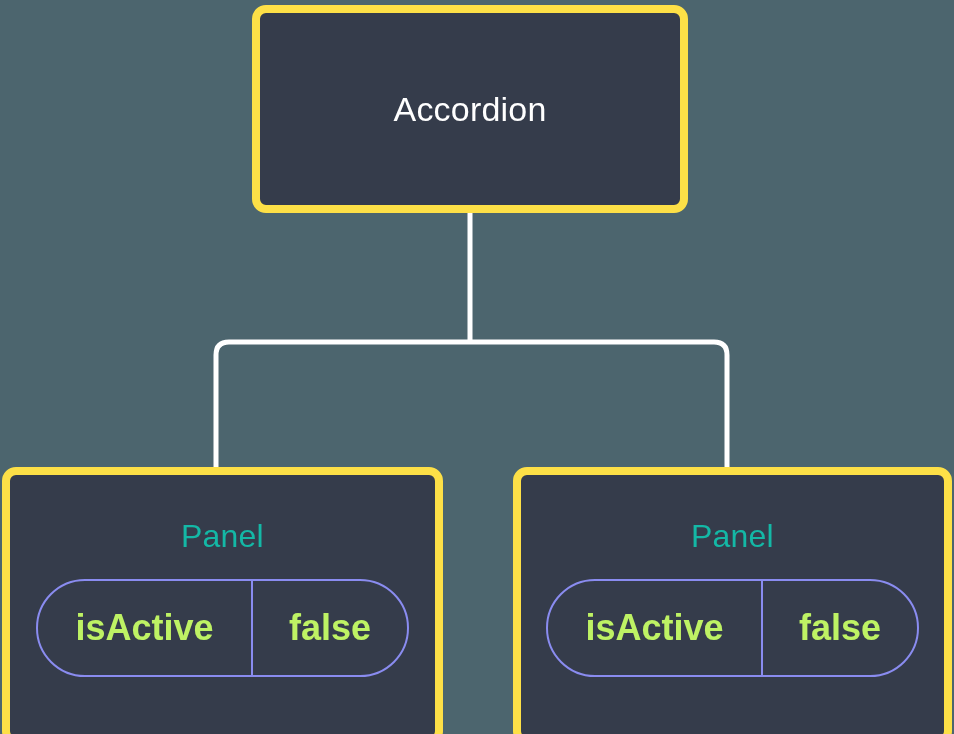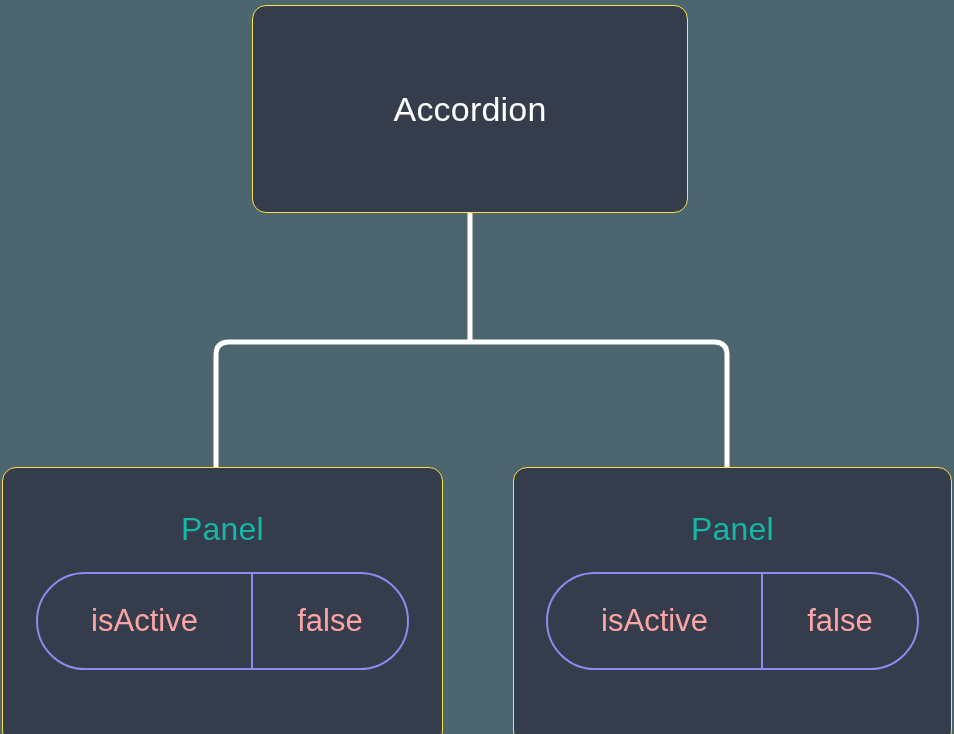--- a/index.html
+++ b/index.html
@@ -31,21 +31,21 @@
     width: 954px;
     height: 734px;
     pointer-events: none;
   }
 
   
   .node {
     position: absolute;
     box-sizing: border-box;
     background: #353c4b;
-    border: 1px solid #fde047;
+    border: 8px solid #fde047;
     border-radius: 14px;
     display: flex;
     flex-direction: column;
     align-items: center;
   }
 
   
   #node-accordion {
     left: 252px;
     top: 5px;
@@ -98,24 +98,25 @@
     display: flex;
     align-items: stretch;
     overflow: hidden;
   }
 
   .prop-key,
   .prop-value {
     display: flex;
     align-items: center;
     justify-content: center;
-    color: #fca5a5;
-    font-size: 31px;
+    color: #bef264;
+    font-size: 36px;
     line-height: 36px;
     white-space: nowrap;
+    font-weight: bold;
   }
 
   .prop-key {
     flex: 0 0 213px;
   }
 
   .prop-value {
     flex: 1 1 auto;
     border-left: 2px solid #8a8cf0;
   }

